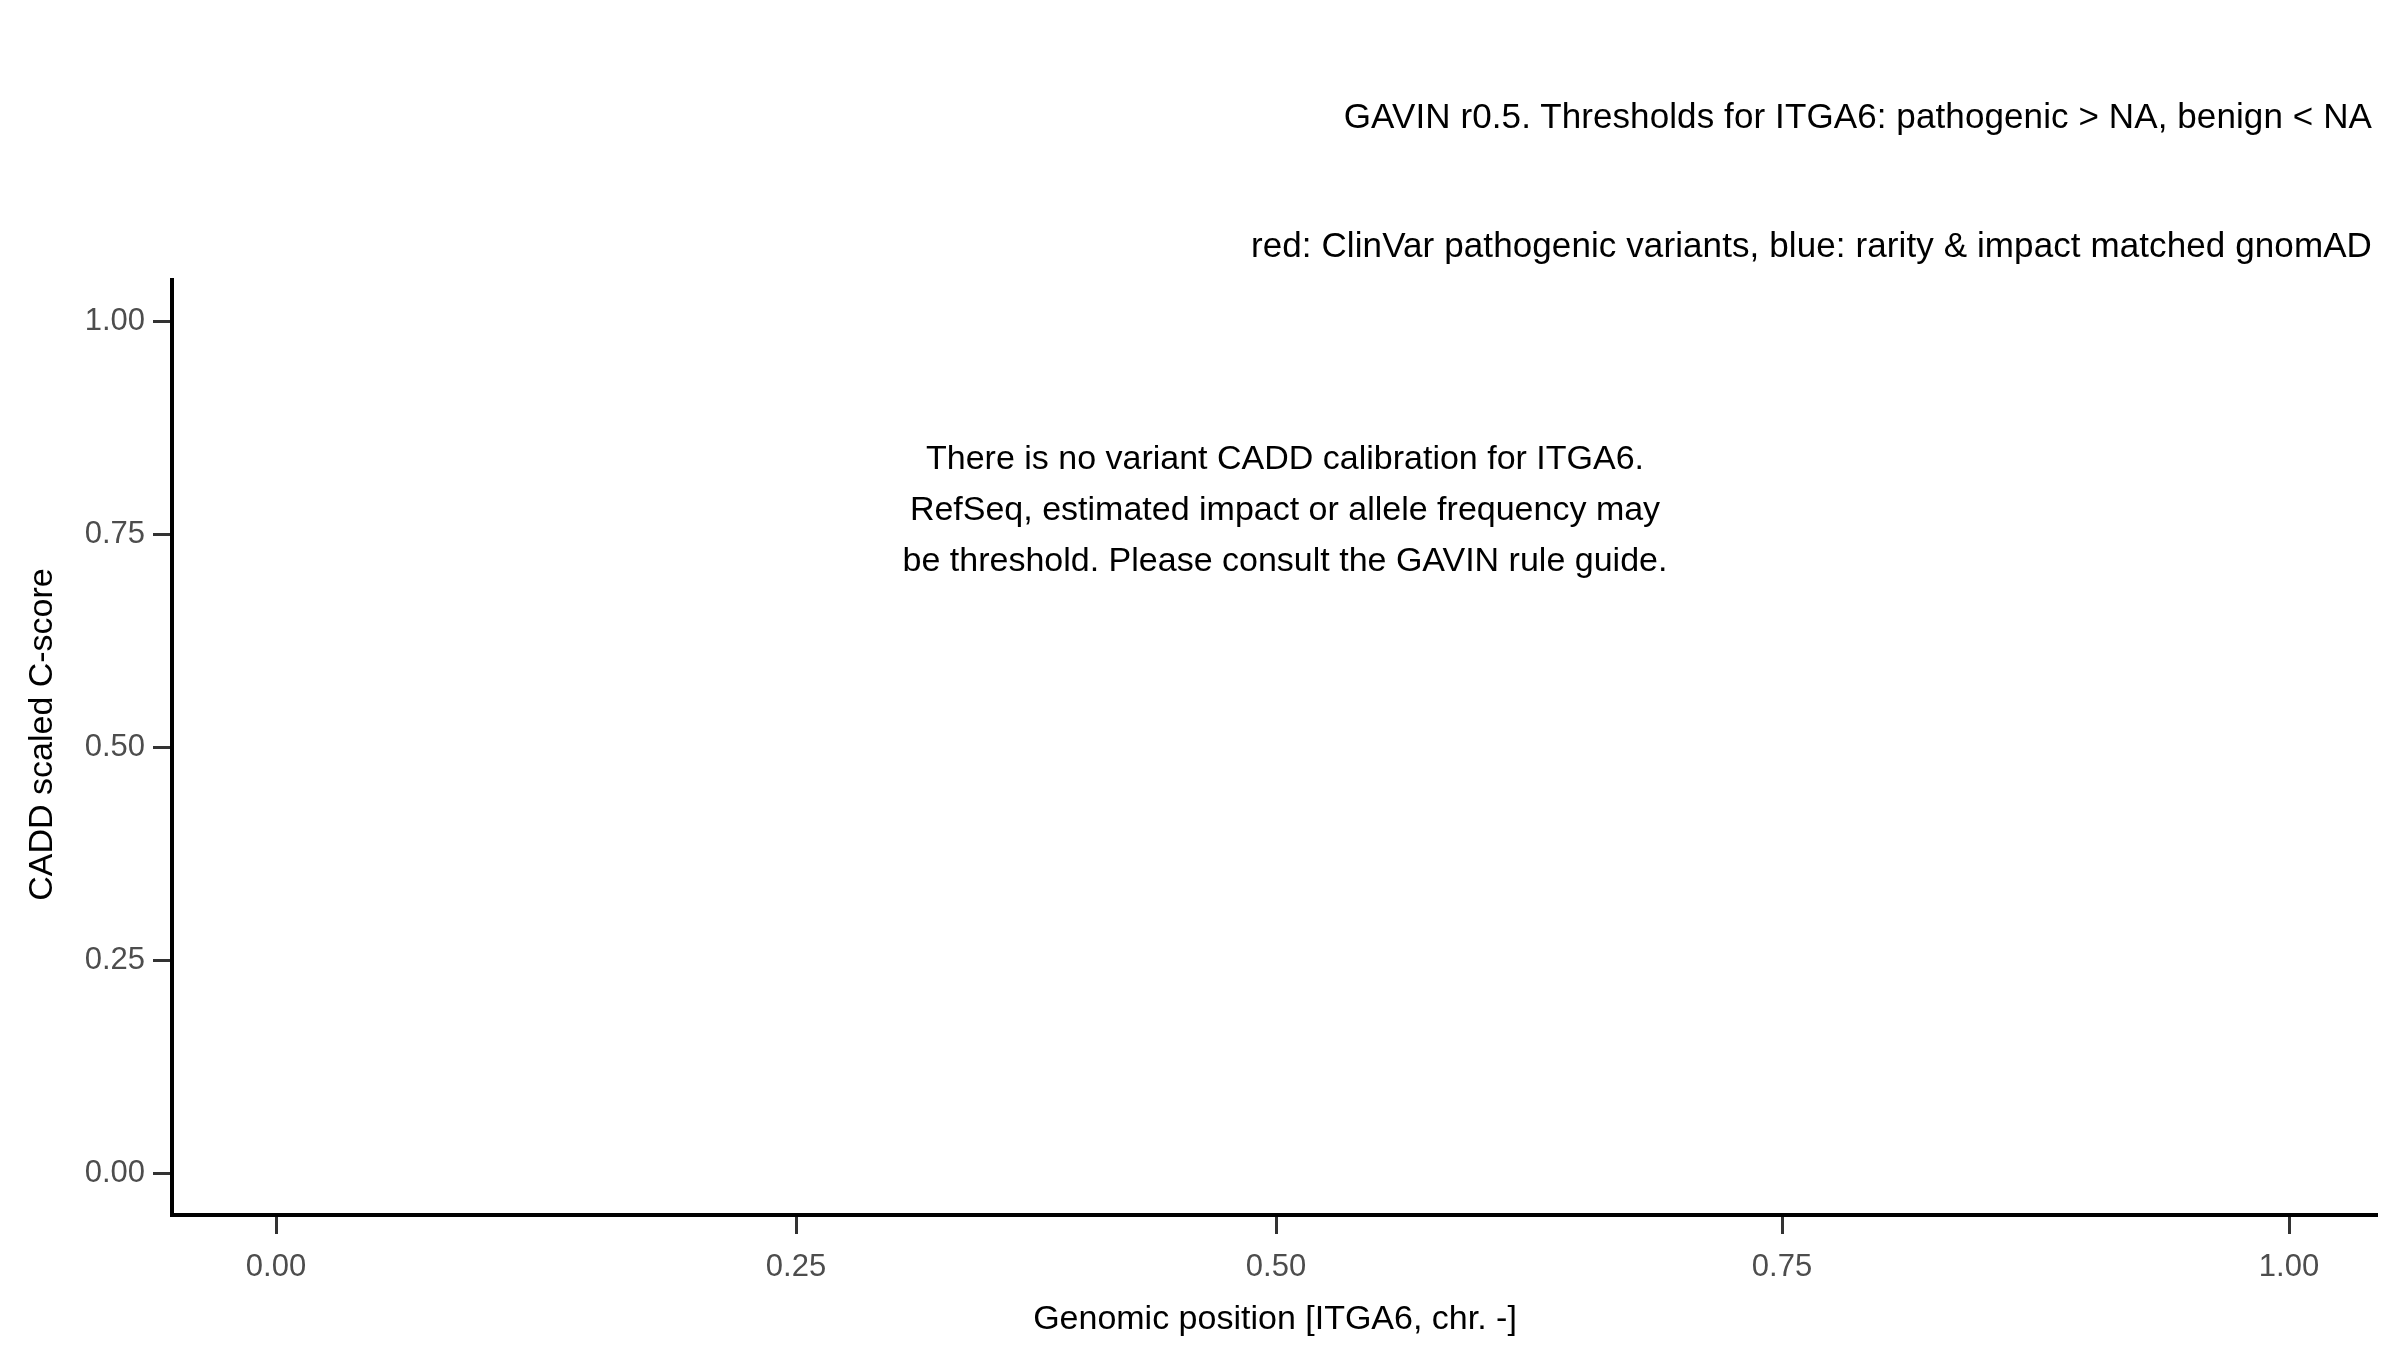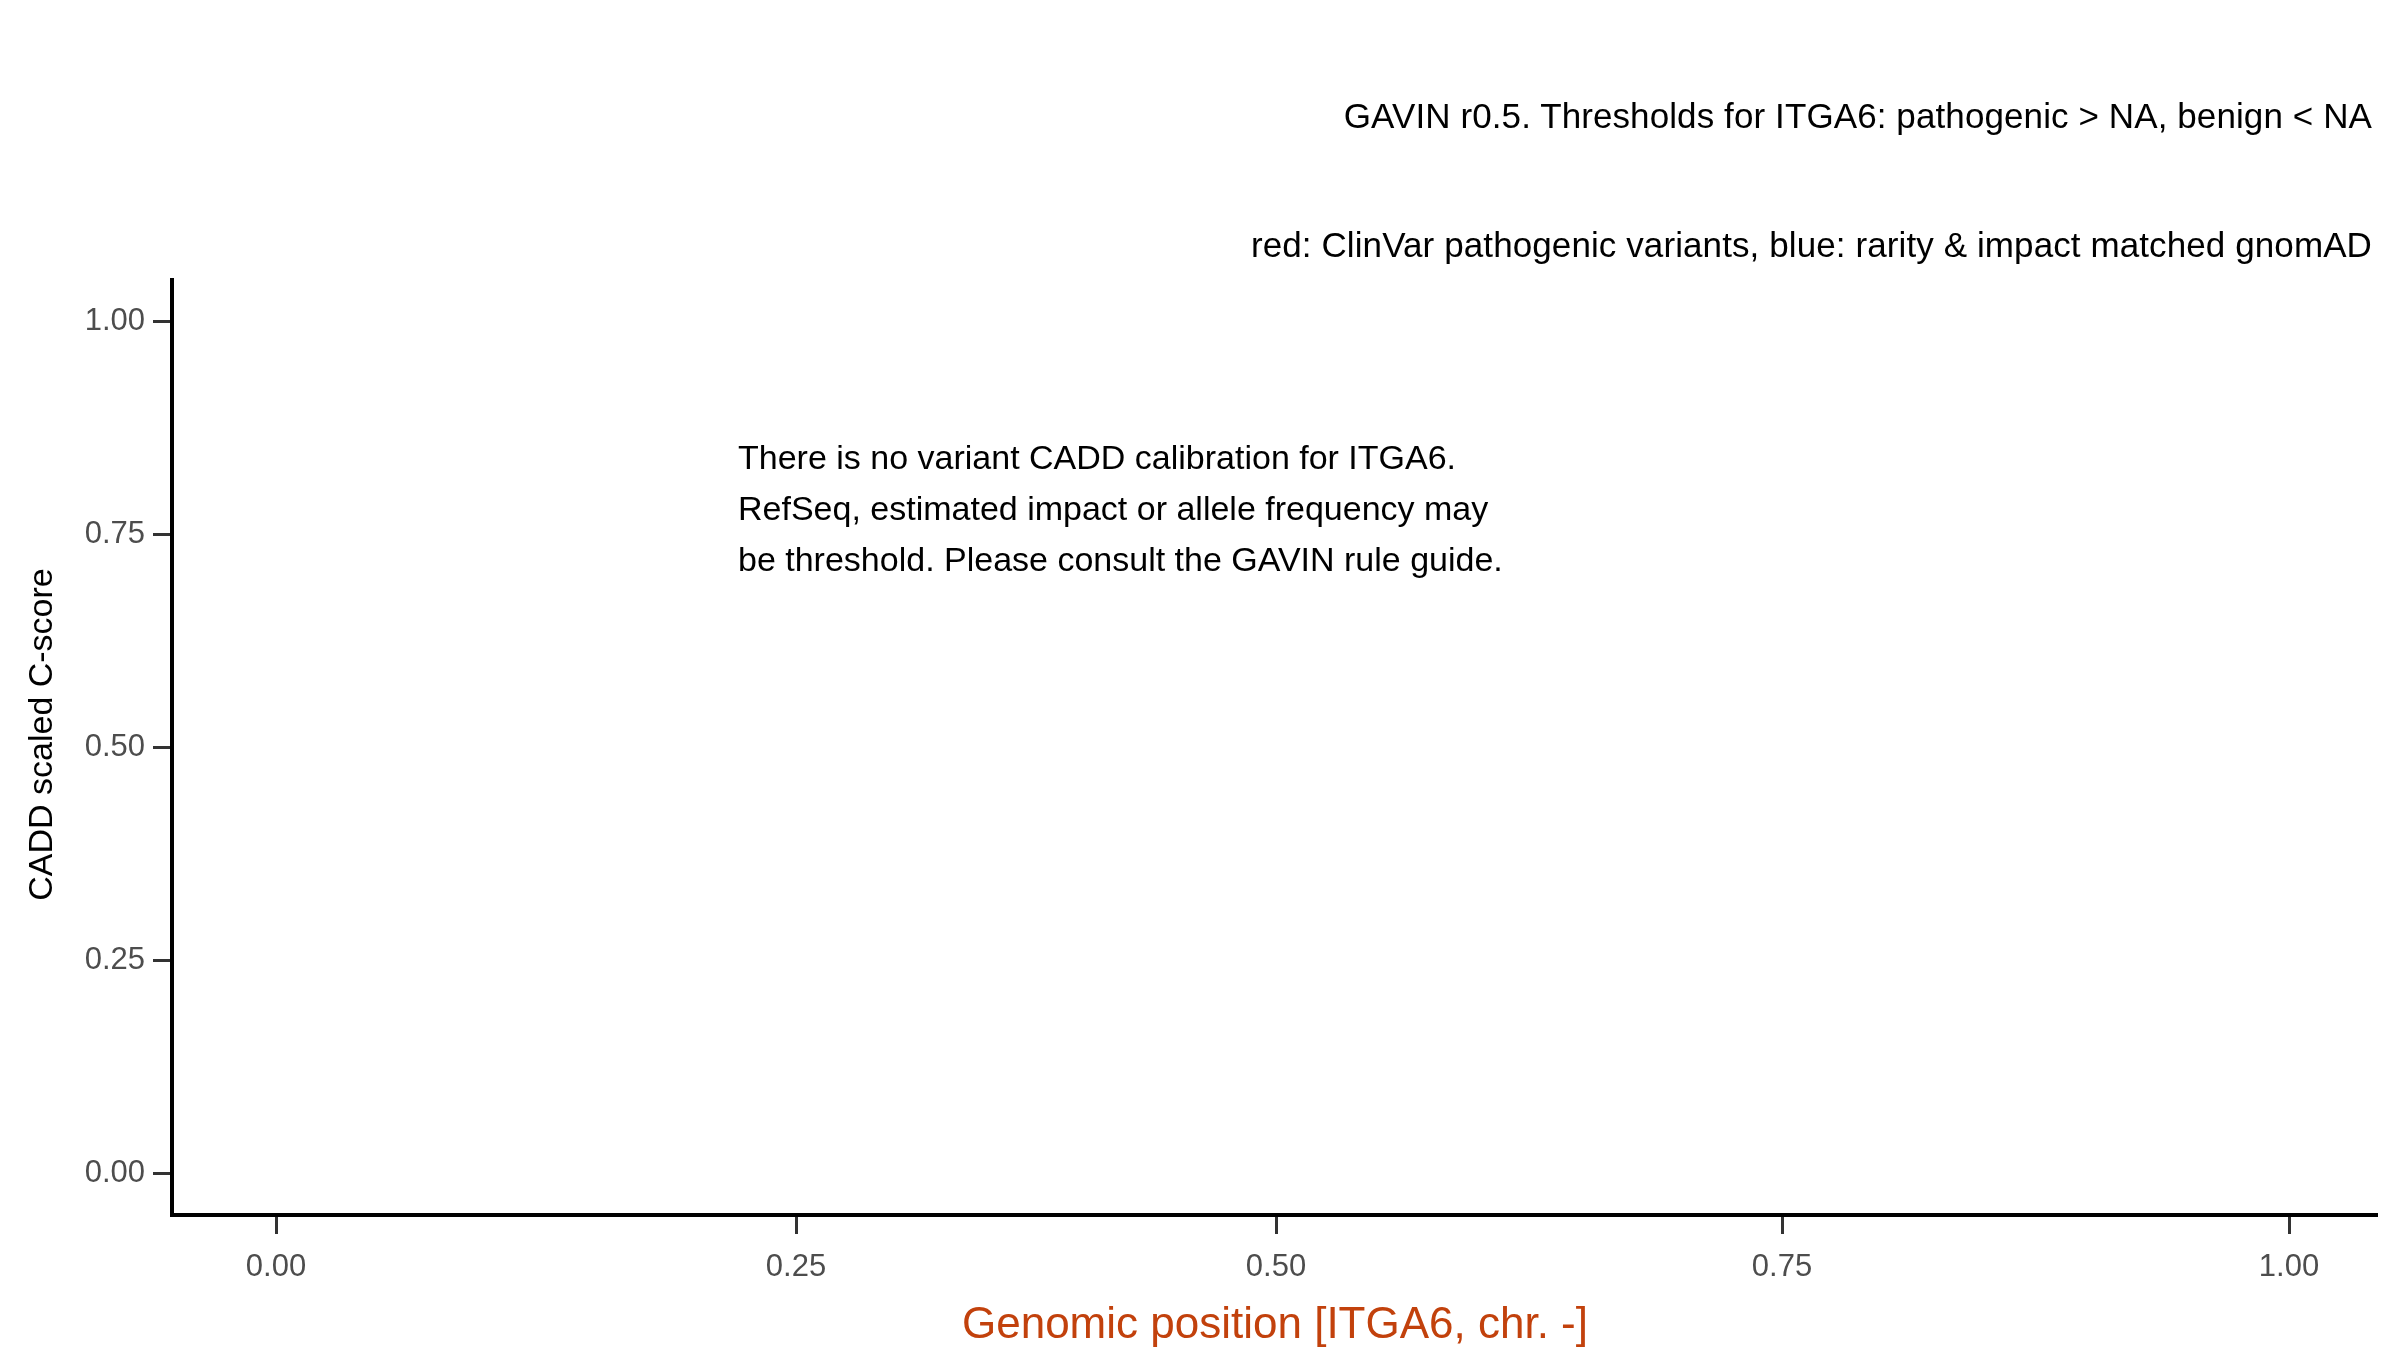--- a/index.html
+++ b/index.html
@@ -93,44 +93,45 @@
     text-align: center;
   }
 
   
   #x-axis-title {
     position: absolute;
     left: 172px;
     top: 1298px;
     width: 2206px;
     text-align: center;
-    font-size: 44px;
-    color: #c2410c;
+    font-size: 34px;
+    color: #000000;
   }
   #y-axis-title-wrap {
     position: absolute;
     left: -430px;
     top: 715px;
     width: 940px;
     text-align: center;
     transform: rotate(-90deg);
     transform-origin: center center;
   }
   #y-axis-title {
     font-size: 34px;
     color: #000000;
     display: inline-block;
   }
 
   
   #plot-annotation {
     position: absolute;
-    left: 738px;
+    left: 755px;
     top: 432px;
     width: 1060px;
+    text-align: center;
     font-size: 34px;
     line-height: 51px;
     color: #000000;
   }
   #plot-annotation .ann-line { display: block; }
 </style>
 </head>
 <body>
 
 <div id="plot-title">

